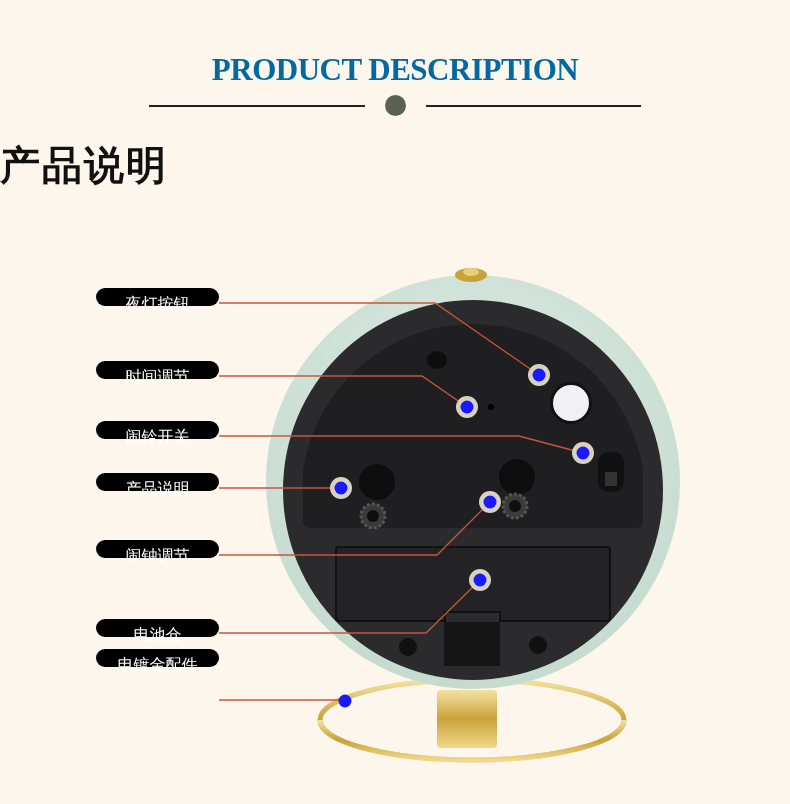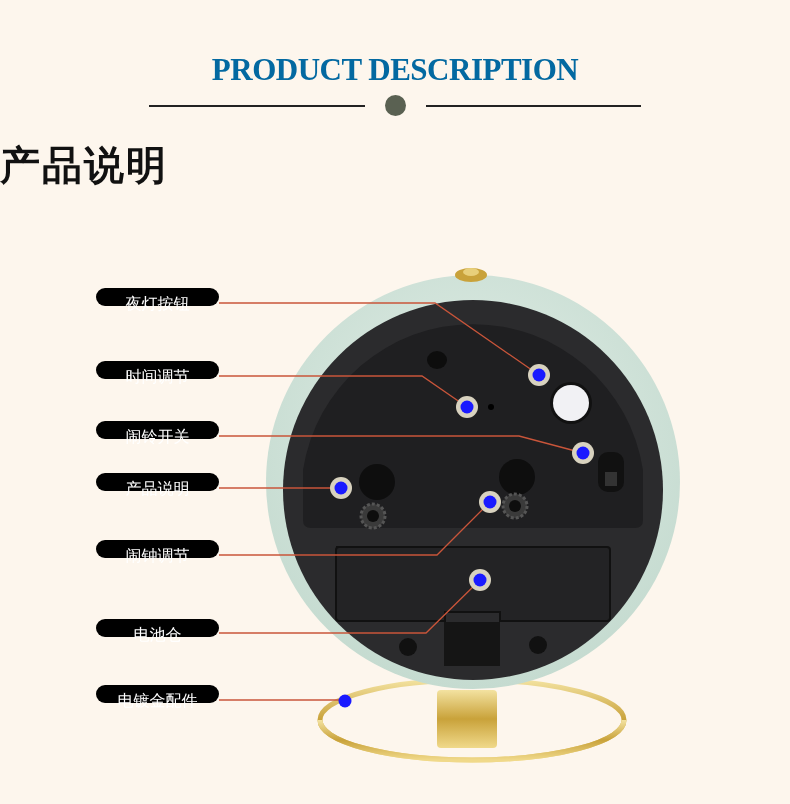--- a/index.html
+++ b/index.html
@@ -119,13 +119,13 @@
     <circle cx="345" cy="701" r="6.5" fill="#1a1aff"></circle>
   </g>
 </svg>
 
 <div class="label" style="top:288px">夜灯按钮</div>
 <div class="label" style="top:361px">时间调节</div>
 <div class="label" style="top:421px">闹铃开关</div>
 <div class="label" style="top:473px">产品说明</div>
 <div class="label" style="top:540px">闹钟调节</div>
 <div class="label" style="top:619px">电池仓</div>
-<div class="label" style="top:685px">电镀金配件</div>
+<div class="label" style="top:649px">电镀金配件</div>
 
 </body></html>

